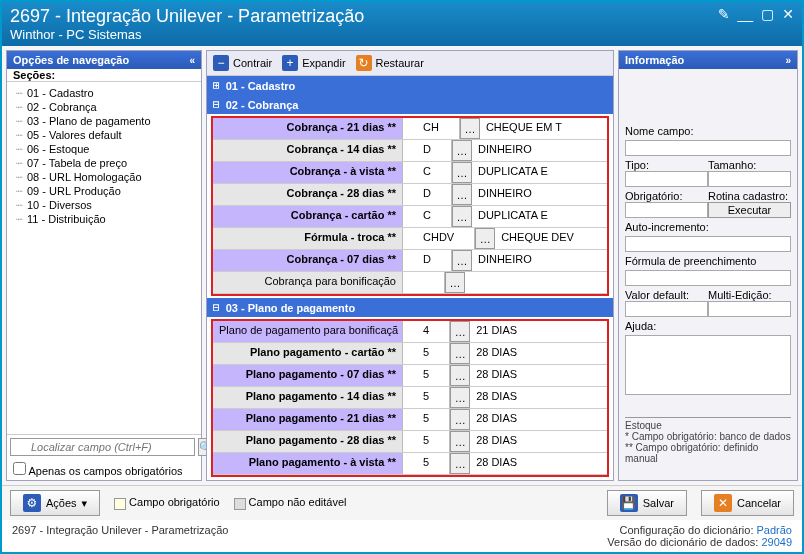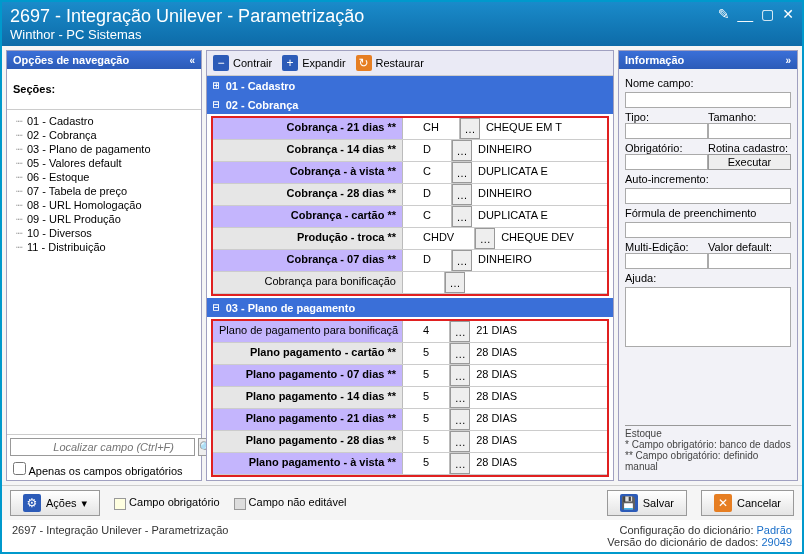--- a/index.html
+++ b/index.html
@@ -8,46 +8,46 @@
 .titlebar { background: linear-gradient(to bottom, #1a8bca, #0d6ba8); color: #fff; padding: 4px 8px; display: flex; justify-content: space-between; align-items: flex-start; }
 .titlebar .titles { display: flex; flex-direction: column; }
 .titlebar .main-title { font-size: 18px; font-weight: 400; }
 .titlebar .sub-title { font-size: 13px; }
 .titlebar .controls { display: flex; gap: 8px; font-size: 14px; }
 .titlebar .controls span { cursor: pointer; }
 .body { flex: 1; display: flex; padding: 4px; gap: 4px; overflow: hidden; background: #f5f5f5; }
 .panel-header { background: linear-gradient(to bottom, #3a6fd8, #2c5bb8); color: #fff; font-weight: bold; padding: 3px 6px; display: flex; justify-content: space-between; align-items: center; }
 .panel-header .chev { font-size: 10px; }
 .left-panel { width: 196px; display: flex; flex-direction: column; border: 1px solid #a0a0c0; background: #fff; }
-.sections-label { font-weight: bold; padding: 14px 6px; border-bottom: 1px solid #ccc; }
+.sections-label { font-weight: bold; padding: 0 6px; border-bottom: 1px solid #ccc; }
 .tree { flex: 1; overflow: auto; padding: 4px 6px; }
 .tree-item { padding: 1px 0 1px 14px; white-space: nowrap; position: relative; }
 .tree-item::before { content: "┈"; position: absolute; left: 3px; color: #888; }
 .search-row { display: flex; border-top: 1px solid #ccc; padding: 3px; gap: 3px; }
-.search-row input { flex: 1; border: 1px solid #999; font-style: italic; color: #666; padding: 2px 20px; font-size: 11px; text-align: right; }
+.search-row input { flex: 1; border: 1px solid #999; font-style: italic; color: #666; padding: 2px 20px; font-size: 11px; }
 .search-btn { width: 20px; border: 1px solid #999; background: #eee; display: flex; align-items: center; justify-content: center; }
 .chk-row { padding: 3px 6px; }
 .center-panel { flex: 1; display: flex; flex-direction: column; border: 1px solid #a0a0c0; background: #fff; overflow: hidden; }
 .toolbar { background: #eaeaf5; display: flex; gap: 10px; padding: 4px 6px; border-bottom: 1px solid #ccc; align-items: center; }
 .tbtn { display: flex; align-items: center; gap: 4px; cursor: pointer; }
 .tbtn .ico { width: 16px; height: 16px; background: #2c5bb8; color: #fff; display: flex; align-items: center; justify-content: center; font-size: 12px; border-radius: 2px; }
 .tbtn .ico.orange { background: #e67e22; }
 .grid { flex: 1; overflow: auto; }
 .section-hdr { background: #3a6fd8; color: #fff; font-weight: bold; padding: 3px 6px; display: flex; align-items: center; gap: 6px; }
 .section-hdr .exp { font-family: monospace; }
 .rows-box { border: 2px solid #e02020; margin: 2px 4px; }
 .row { display: flex; border-bottom: 1px solid #ccc; background: #c4b5fd; font-size: 11px; height: 22px; align-items: stretch; }
 .row:nth-child(even) { background: #e6e6e6; }
 .row .lbl { flex: 0 0 190px; padding: 3px 6px; font-weight: bold; border-right: 1px solid #bbb; text-align: right; white-space: nowrap; overflow: hidden; }
 .row .lbl.nw { font-weight: normal; }
 .row .code { flex: 0 0 42px; padding: 3px 20px; background: #fff; border-right: 1px solid #bbb; }
 .row .dots { flex: 0 0 20px; background: #eee; border: 1px solid #999; text-align: center; cursor: pointer; display:flex; align-items:center; justify-content:center; }
 .row .val { flex: 1; padding: 3px 6px; background: #fff; white-space: nowrap; overflow: hidden; }
 .right-panel { width: 180px; display: flex; flex-direction: column; border: 1px solid #a0a0c0; background: #f2f2f7; }
-.info-body { padding: 8px 6px; display: flex; flex-direction: column; gap: 3px; font-size: 11px; flex:1; overflow:auto; }
+.info-body { padding: 16px 6px; display: flex; flex-direction: column; gap: 3px; font-size: 11px; flex:1; overflow:auto;margin-top:40px; }
 .info-lbl { color: #000; }
 .info-box { border: 1px solid #aaa; background: #fff; height: 16px; }
 .info-row { display: flex; }
 .info-col { flex: 1; display: flex; flex-direction: column; }
 .exec-btn { border: 1px solid #999; background: #eee; padding: 1px 6px; font-size: 11px; cursor: pointer; }
 .legend { font-size: 10px; color: #444; margin-top: auto; }
 .bottom-bar { display: flex; align-items: center; padding: 4px 8px; gap: 14px; background: #f5f5f5; border-top: 1px solid #ccc; }
 .btn { border: 1px solid #999; background: linear-gradient(#fff,#e4e4e4); padding: 3px 12px; cursor: pointer; display: flex; align-items: center; gap: 5px; }
 .btn .bico { width: 18px; height: 18px; display:flex;align-items:center;justify-content:center;color:#fff;font-size:12px;border-radius:2px; }
 .btn .bico.blue { background:#2c5bb8; }
@@ -153,21 +153,21 @@
               <div class="dots">…</div>
               <div class="val">DINHEIRO</div>
             </div>
             <div class="row">
               <div class="lbl">Cobrança - cartão **</div>
               <div class="code">C</div>
               <div class="dots">…</div>
               <div class="val">DUPLICATA E</div>
             </div>
             <div class="row">
-              <div class="lbl">Produção - troca **</div>
+              <div class="lbl">Fórmula - troca **</div>
               <div class="code">CHDV</div>
               <div class="dots">…</div>
               <div class="val">CHEQUE DEV</div>
             </div>
             <div class="row">
               <div class="lbl">Cobrança - 07 dias **</div>
               <div class="code">D</div>
               <div class="dots">…</div>
               <div class="val">DINHEIRO</div>
             </div>
@@ -256,25 +256,25 @@
               <div class="info-lbl">Rotina cadastro:</div>
               <button class="exec-btn">Executar</button>
             </div>
         </div>
         <div class="info-lbl">Auto-incremento:</div>
         <div class="info-box"></div>
         <div class="info-lbl">Fórmula de preenchimento</div>
         <div class="info-box"></div>
         <div class="info-row">
           <div class="info-col">
+              <div class="info-lbl">Valor default:</div>
+              <div class="info-box"></div>
+            </div>
+          <div class="info-col">
               <div class="info-lbl">Multi-Edição:</div>
-              <div class="info-box"></div>
-            </div>
-          <div class="info-col">
-              <div class="info-lbl">Valor default:</div>
               <div class="info-box"></div>
             </div>
         </div>
         <div class="info-lbl">Ajuda:</div>
         <div class="help-box"></div>
         <div class="legend">
           <div style="border-top:1px solid #999;padding-top:2px;">Estoque</div>
           <div>* Campo obrigatório: banco de dados</div>
           <div>** Campo obrigatório: definido manual</div>
         </div>

